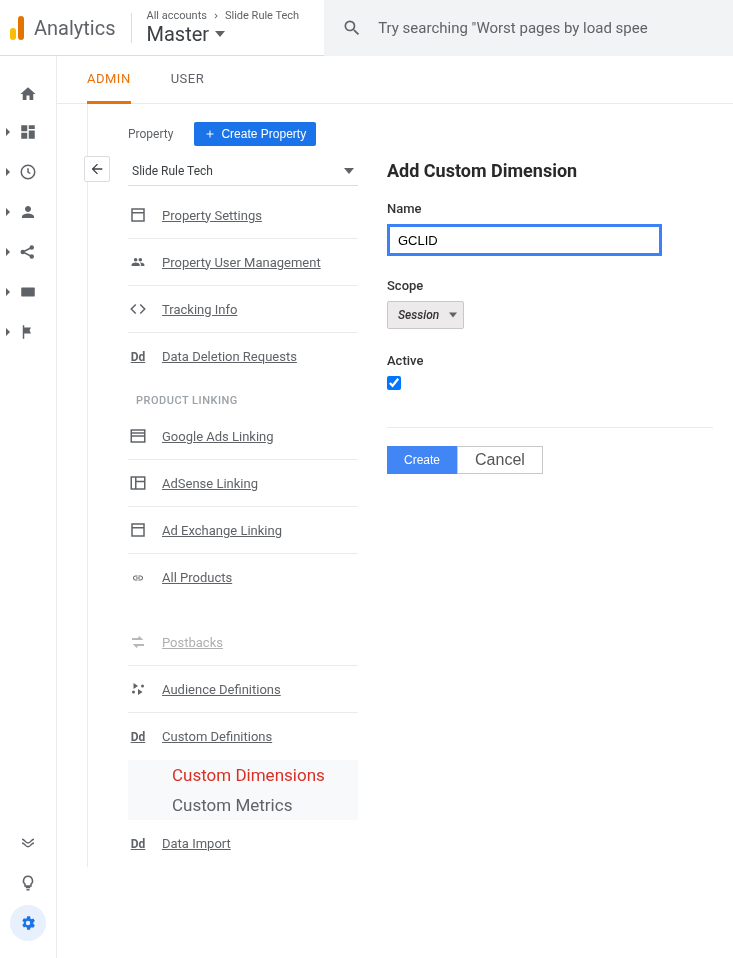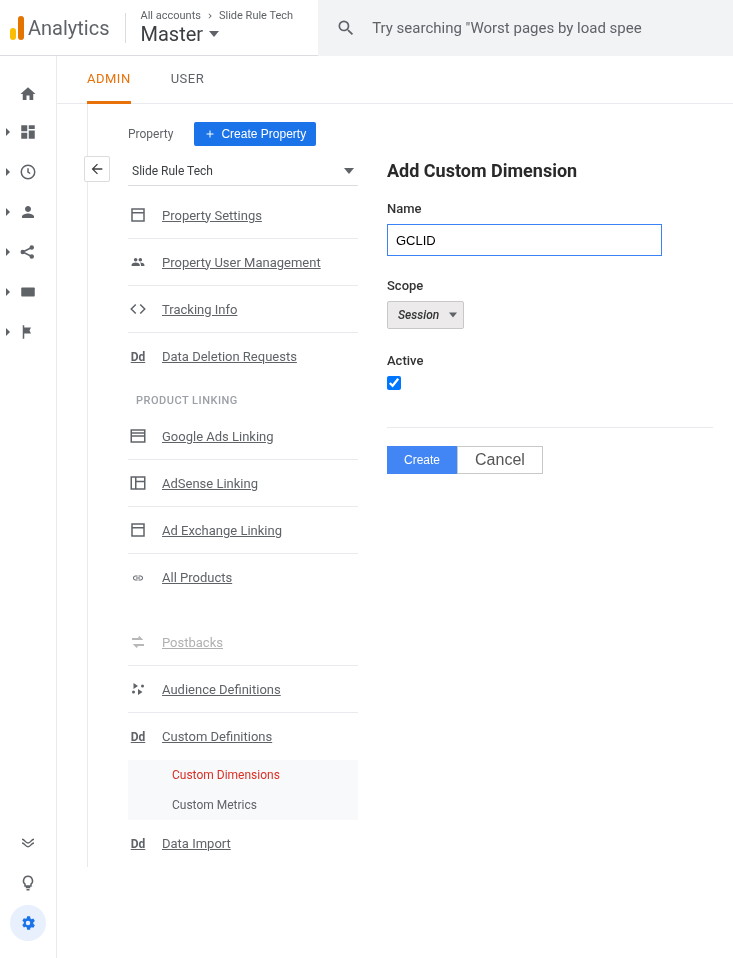--- a/index.html
+++ b/index.html
@@ -25,21 +25,21 @@
       display: flex;
       align-items: center;
       border-bottom: 1px solid #dadce0;
       background: #fff;
       padding-left: 10px;
     }
 
     .ga-logo {
       display: flex;
       align-items: center;
-      gap: 4px;
+      gap: 10px;
       padding-right: 15px;
       border-right: 1px solid #dadce0;
       height: 30px;
     }
 
     .ga-logo-mark {
       display: flex;
       align-items: flex-end;
       gap: 2px;
       height: 24px;
@@ -301,21 +301,21 @@
 
     .sub-items {
       background: #f8f9fa;
     }
 
     .sub-item {
       height: 30px;
       display: flex;
       align-items: center;
       padding-left: 44px;
-      font-size: 12px;
+      font-size: 17px;
       color: #5f6368;
       cursor: pointer;
     }
 
     .sub-item.active {
       color: #d93025;
     }
 
     
     .form-column {
@@ -335,21 +335,21 @@
     .form-label {
       font-size: 13px;
       font-weight: 500;
       color: #333;
       margin-bottom: 8px;
     }
 
     .text-input {
       width: 275px;
       height: 32px;
-      border: 1px solid #3b82f6;
+      border: 3px solid #3b82f6;
       padding: 0 8px;
       font-size: 13px;
       margin-bottom: 22px;
     }
 
     .scope-select {
       background: #eceaea;
       border: 1px solid #c8c8c8;
       border-radius: 2px;
       height: 28px;

